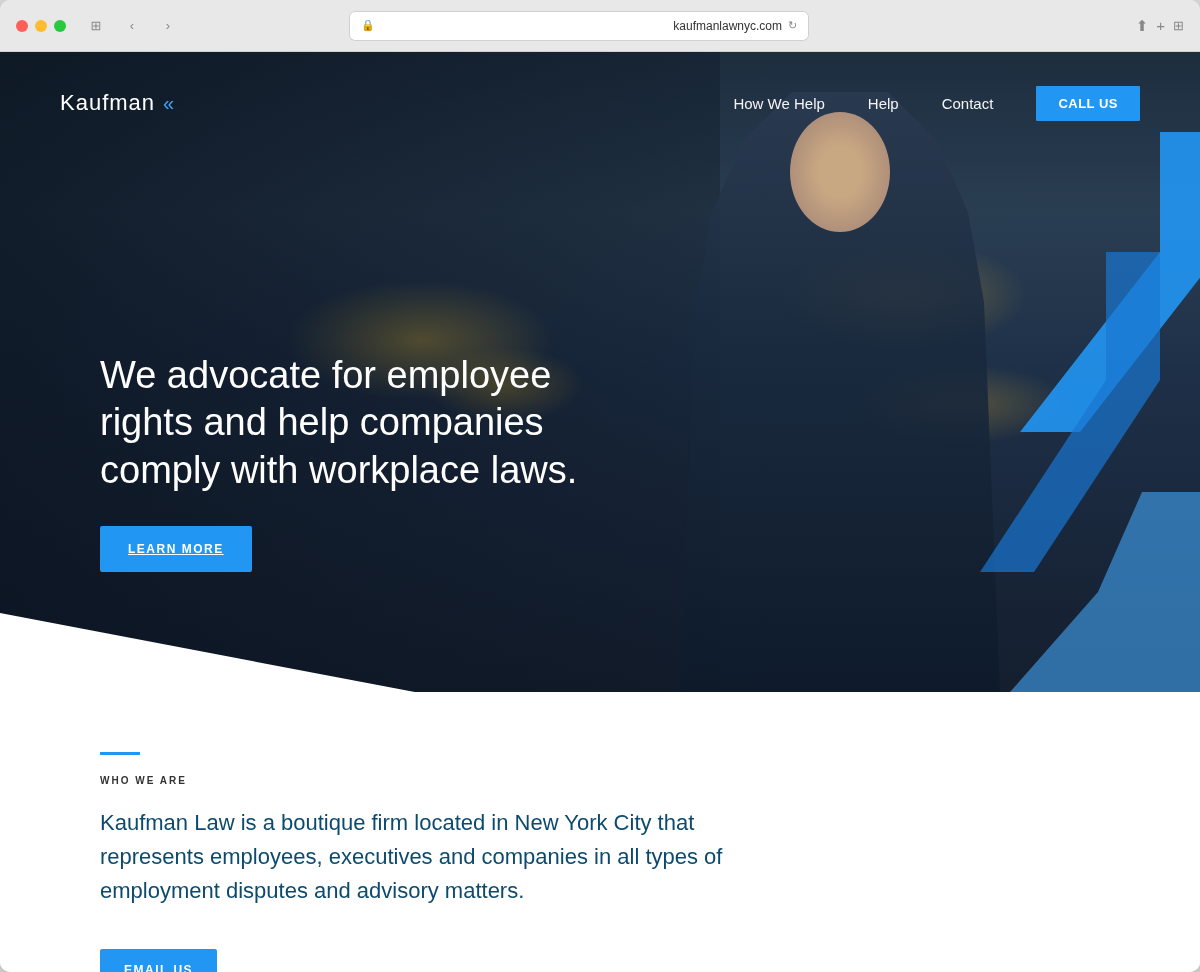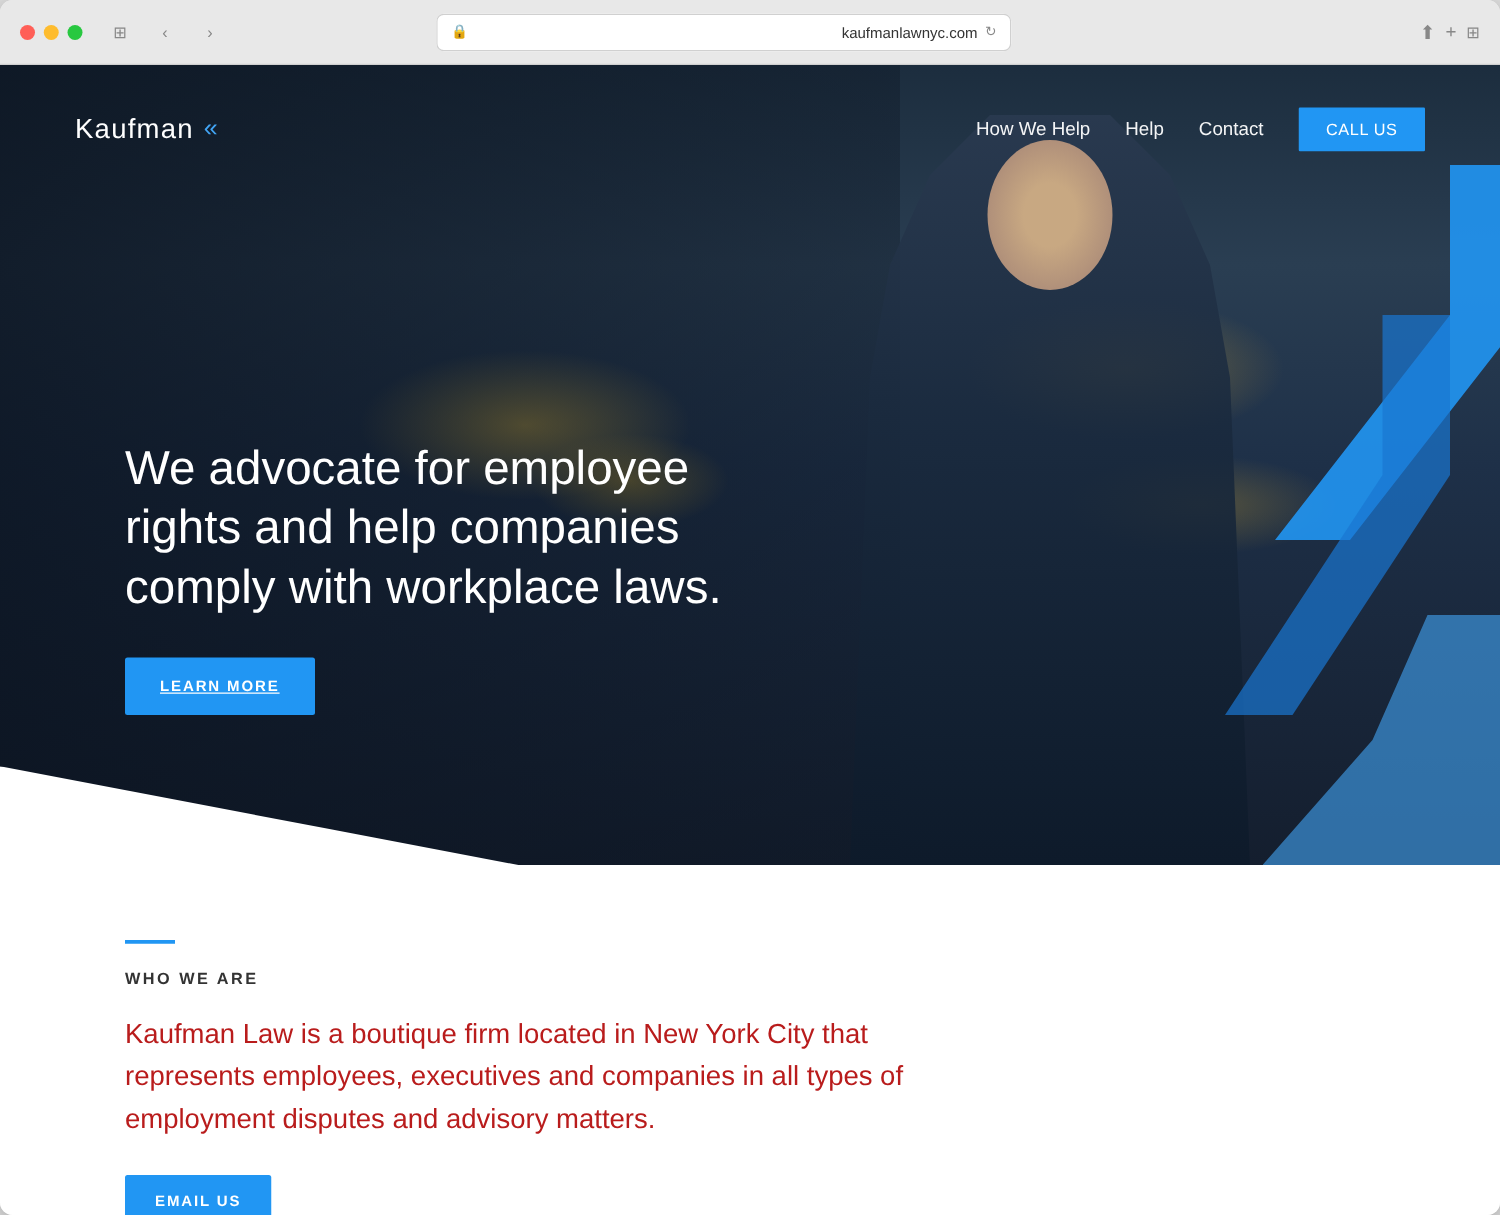--- a/index.html
+++ b/index.html
@@ -213,37 +213,37 @@
       letter-spacing: 1px;
     }
     .logo-chevrons {
       font-size: 20px;
       color: #42a5f5;
       margin-left: 2px;
     }
     .nav-links {
       display: flex;
       align-items: center;
-      gap: 28px;
+      gap: 43px;
     }
     .nav-link {
       color: white;
       text-decoration: none;
       font-size: 15px;
       font-weight: 400;
       opacity: 0.95;
       cursor: pointer;
     }
     .nav-cta {
       background: #2196f3;
       color: white;
       padding: 10px 22px;
       border-radius: 1px;
       font-size: 13px;
-      font-weight: 400;
+      font-weight: 700;
       letter-spacing: 0.5px;
       cursor: pointer;
       text-transform: uppercase;
       border: none;
     }
 
     
     .hero-content {
       position: absolute;
       bottom: 120px;
@@ -271,33 +271,33 @@
       border-radius: 2px;
       text-decoration: underline;
     }
 
     
     .below-hero {
       background: white;
       padding: 60px 100px 40px;
     }
     .who-we-are-label {
-      font-size: 13px;
+      font-size: 10px;
       font-weight: 700;
       letter-spacing: 2px;
       color: #333;
       text-transform: uppercase;
       margin-bottom: 20px;
     }
     .who-we-are-text {
       font-size: 22px;
-      color: #b91c1c;
+      color: #0c4a6e;
       line-height: 1.55;
       max-width: 680px;
-      margin-bottom: 28px;
+      margin-bottom: 41px;
       font-weight: 400;
     }
     .email-btn {
       background: #2196f3;
       color: white;
       border: none;
       padding: 14px 24px;
       font-size: 12px;
       font-weight: 700;
       letter-spacing: 1.5px;

